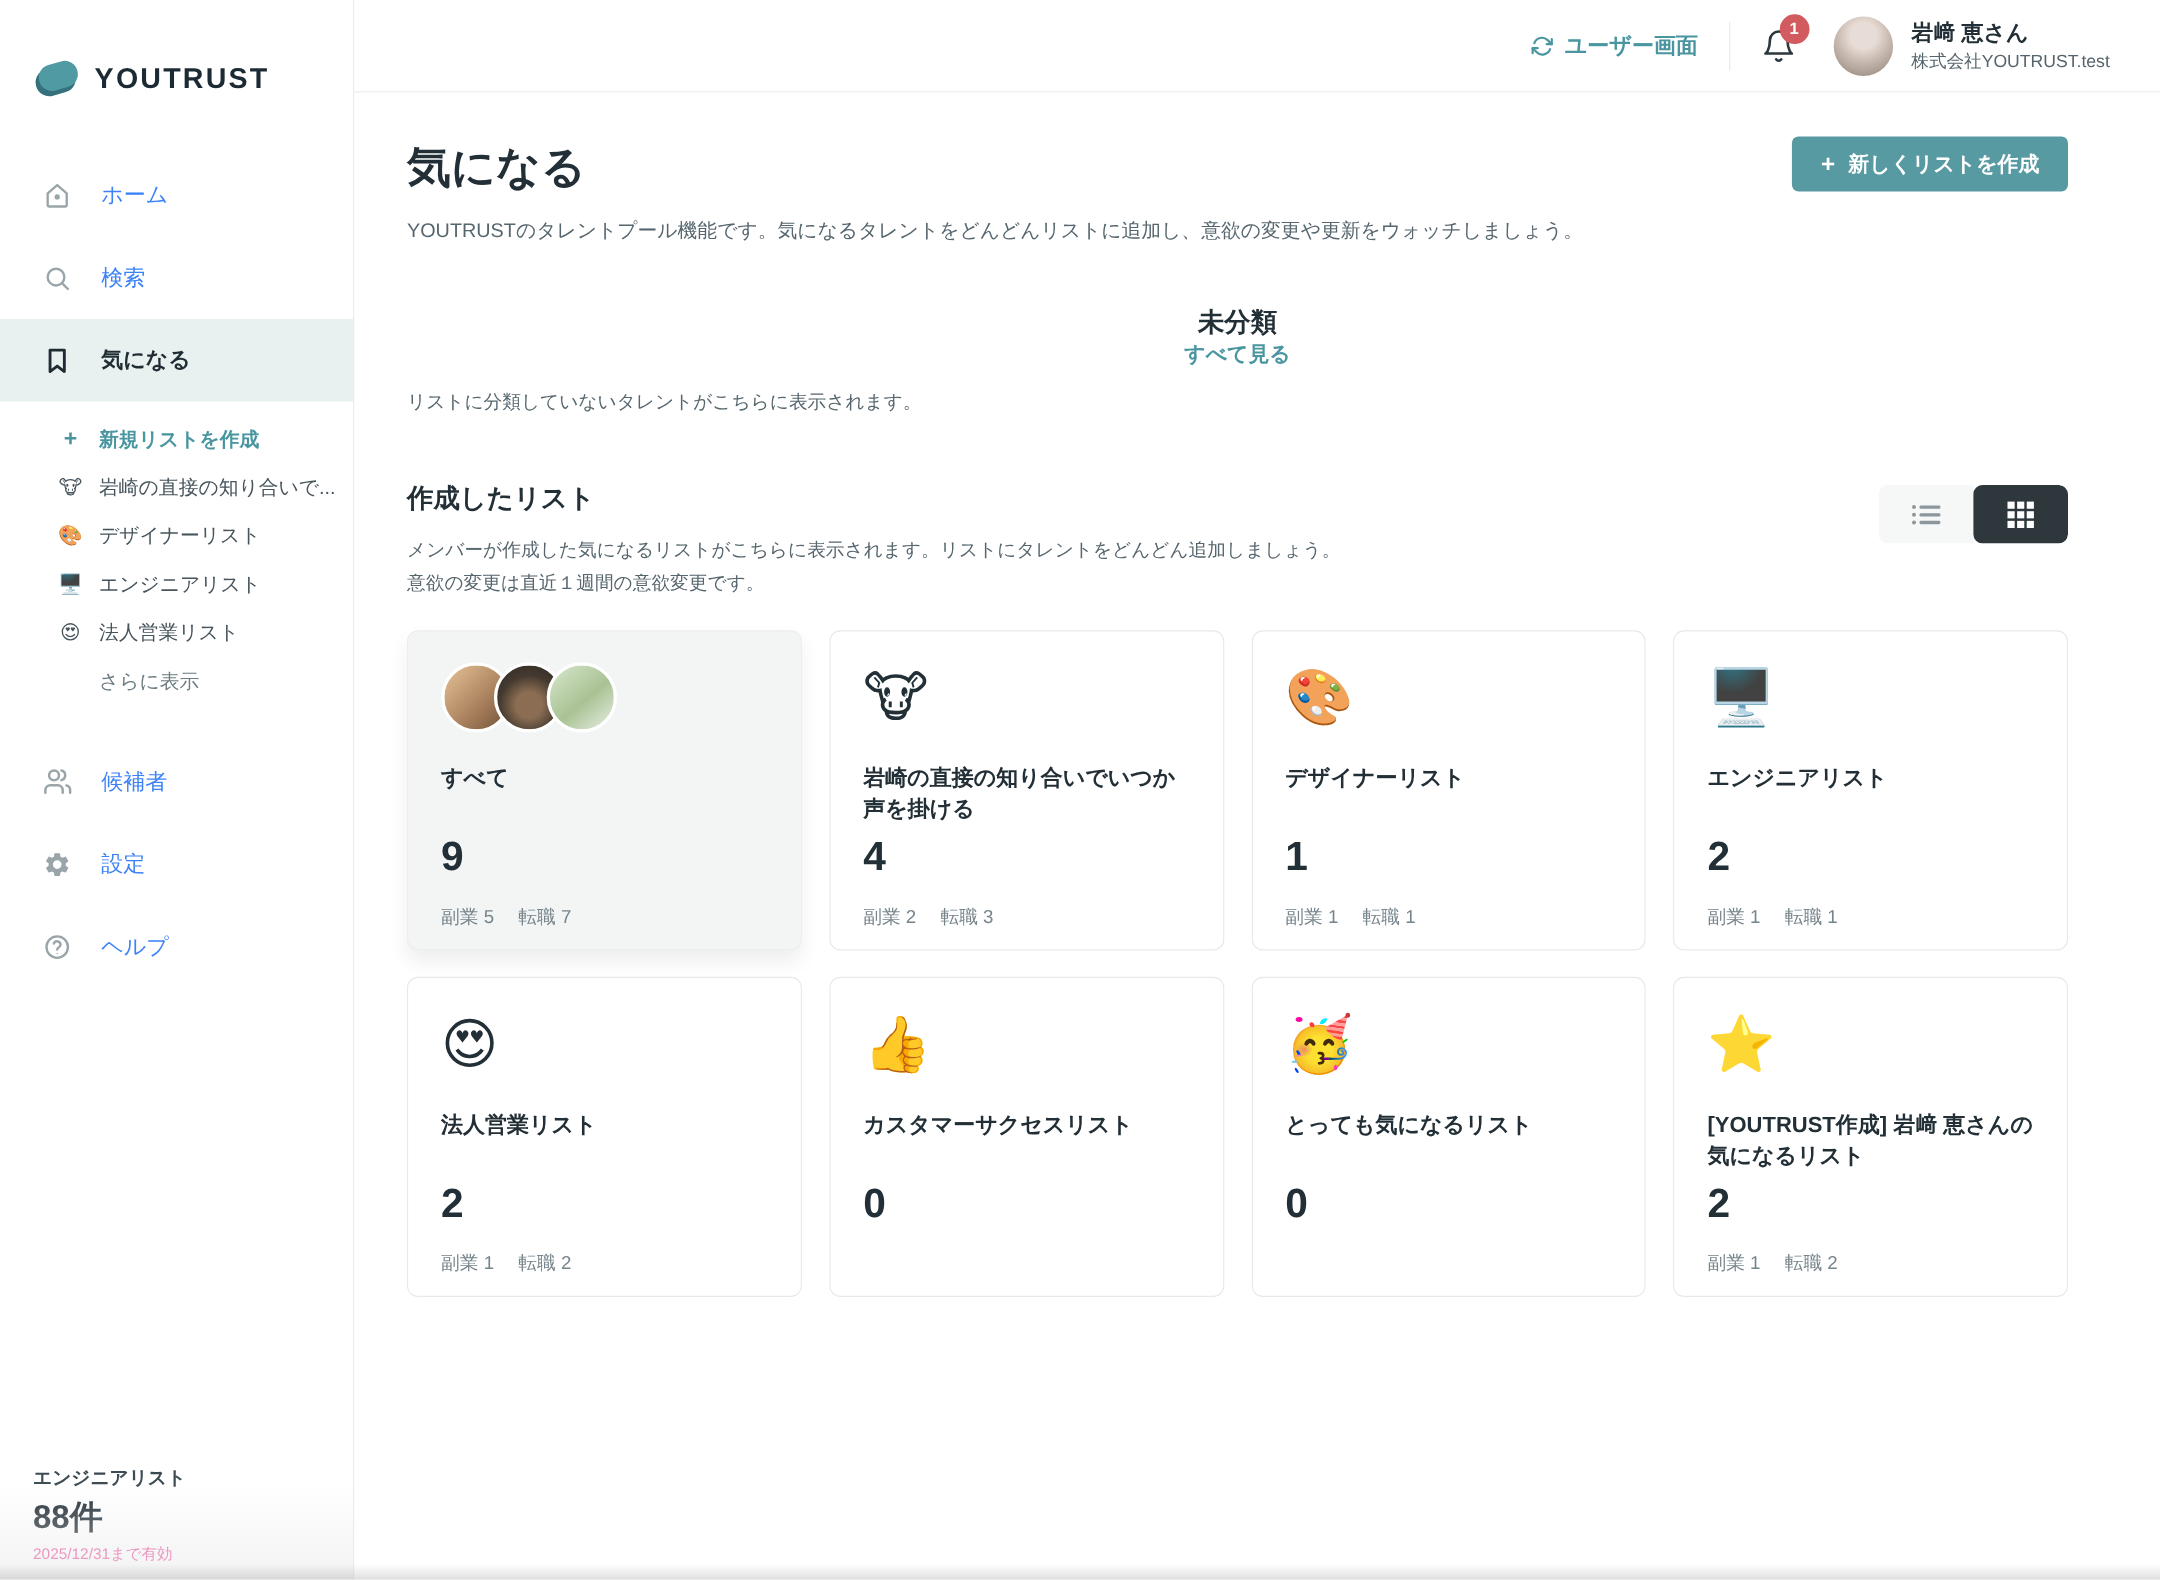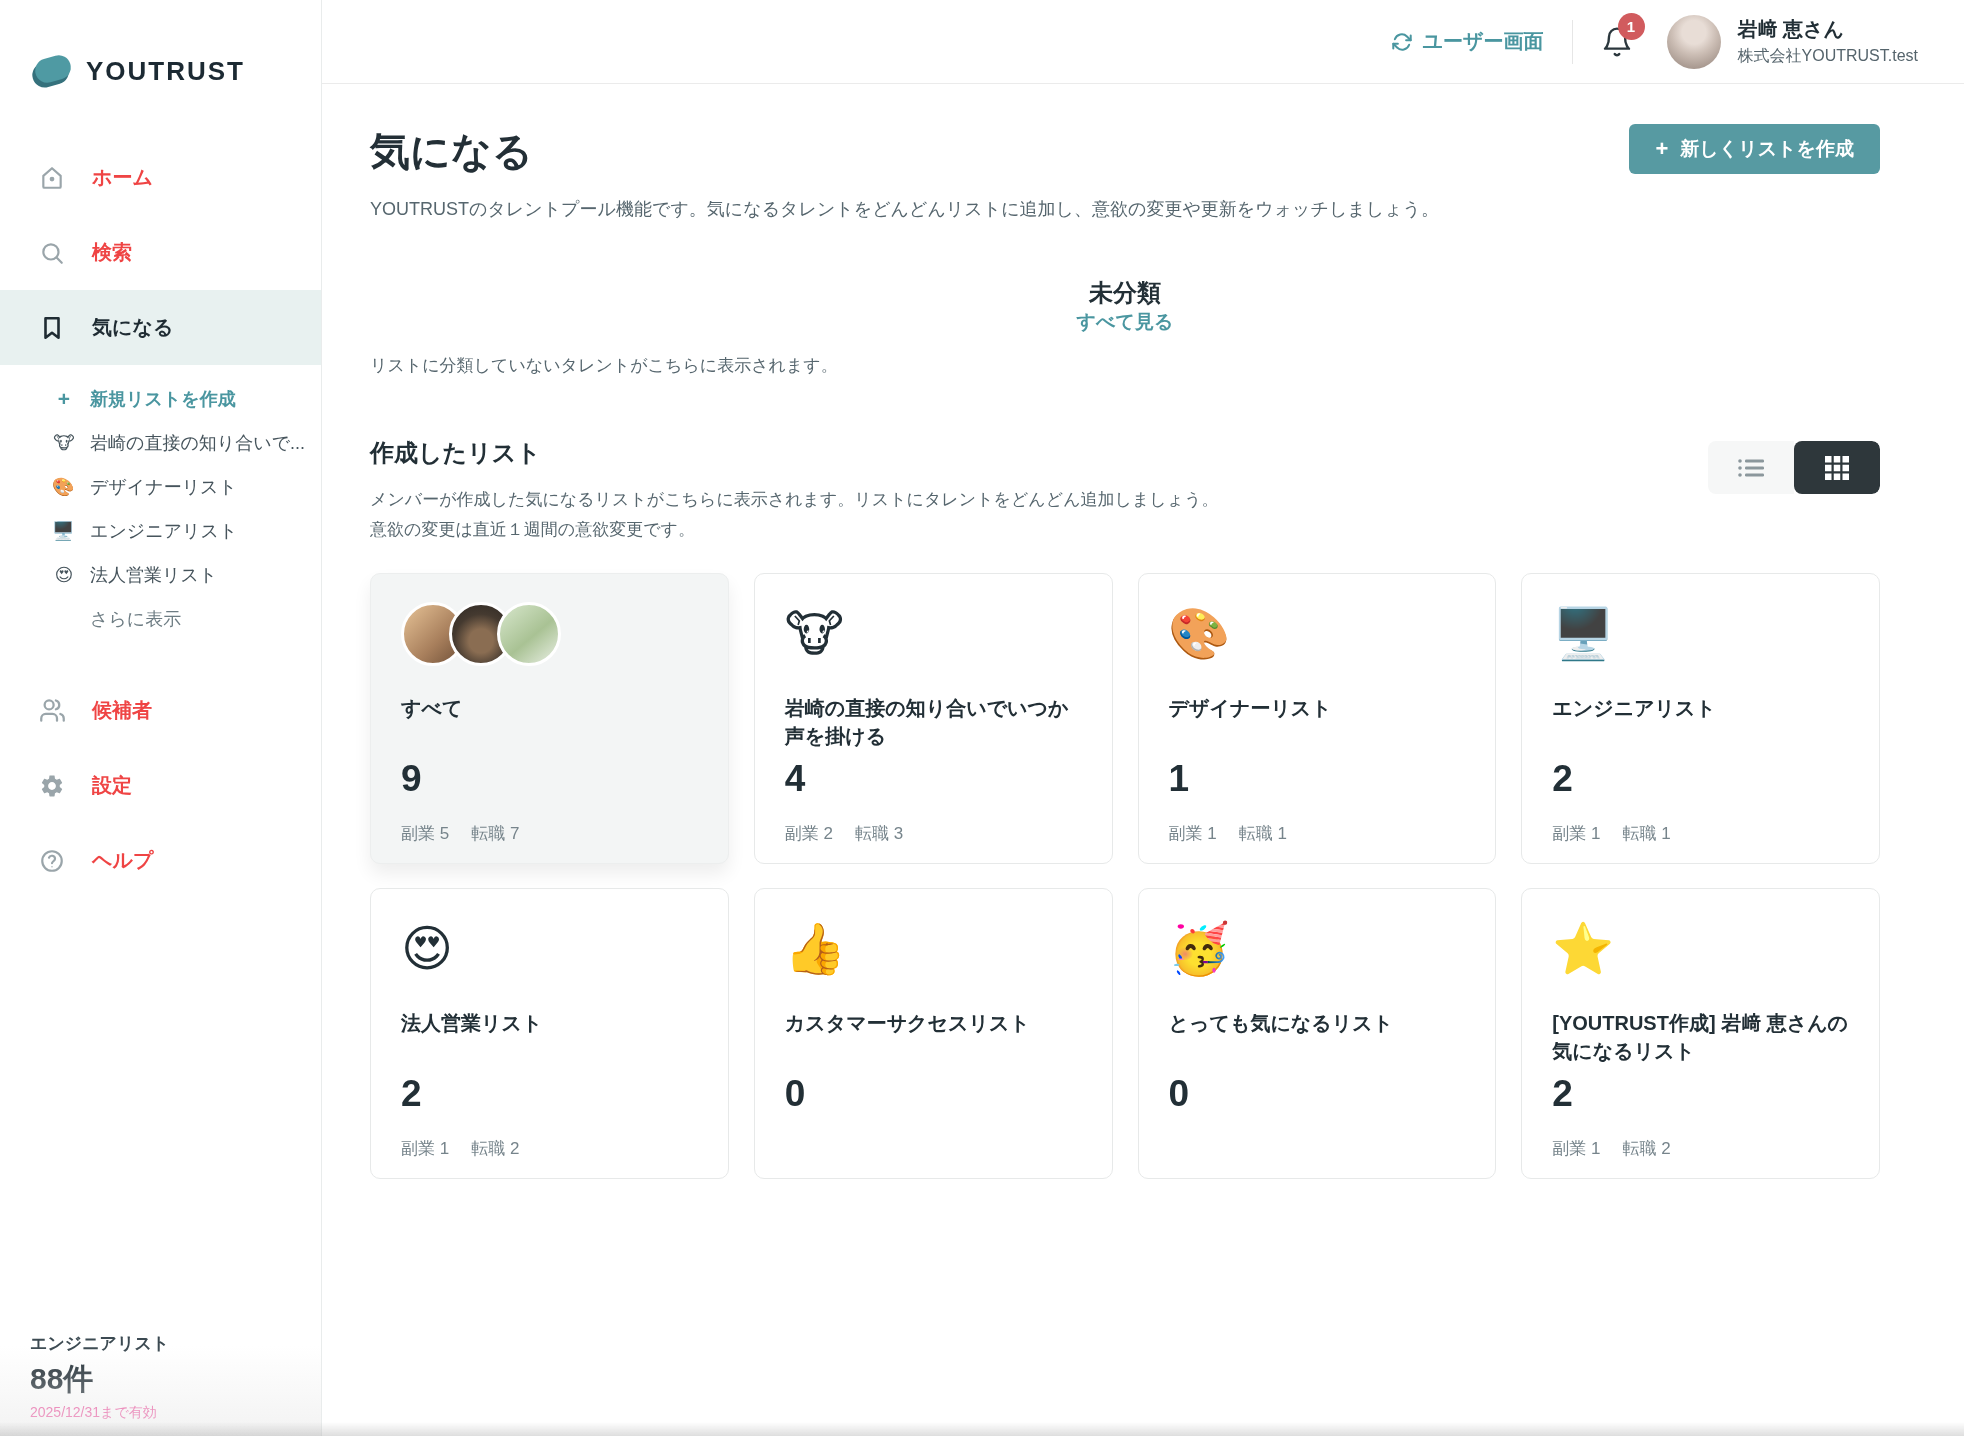--- a/index.html
+++ b/index.html
@@ -8,21 +8,21 @@
     background:#fff; color:#222f36; }
   .app { display:flex; width:100%; height:100%; }
 
   
   .sidebar { position:relative; width:322px; min-width:322px; height:100%;
     background:#fff; border-right:1px solid #e9ecec; }
   .logo { display:flex; align-items:center; gap:12px; padding:50px 0 0 28px; }
   .logo-text { font-size:26px; font-weight:800; letter-spacing:2px; color:#1c2a33; }
   .nav { margin-top:48px; }
   .nav-item { display:flex; align-items:center; gap:26px; height:75px;
-    padding-left:38px; font-size:20px; font-weight:700; color:#ef4444; cursor:pointer; }
+    padding-left:38px; font-size:20px; font-weight:400; color:#3b82f6; cursor:pointer; }
   .nav-item .nicon { width:28px; height:28px; display:flex; align-items:center; justify-content:center; }
   .nav-item.active { background:#e8f1f0; color:#1f2c33; font-weight:700; }
   .subnav { padding:12px 0 6px 0; }
   .sub-item { display:flex; align-items:center; gap:14px; height:44px;
     padding-left:52px; font-size:18px; color:#46545c; cursor:pointer; white-space:nowrap; }
   .sub-item .semoji { width:24px; text-align:center; font-size:18px; }
   .sub-item.create { color:#4a96a0; font-weight:600; }
   .sub-item.create .plus { width:24px; text-align:center; font-size:21px; font-weight:600; }
   .sub-item.more { padding-left:90px; color:#6d7c83; }
   .nav-gap { height:26px; }

